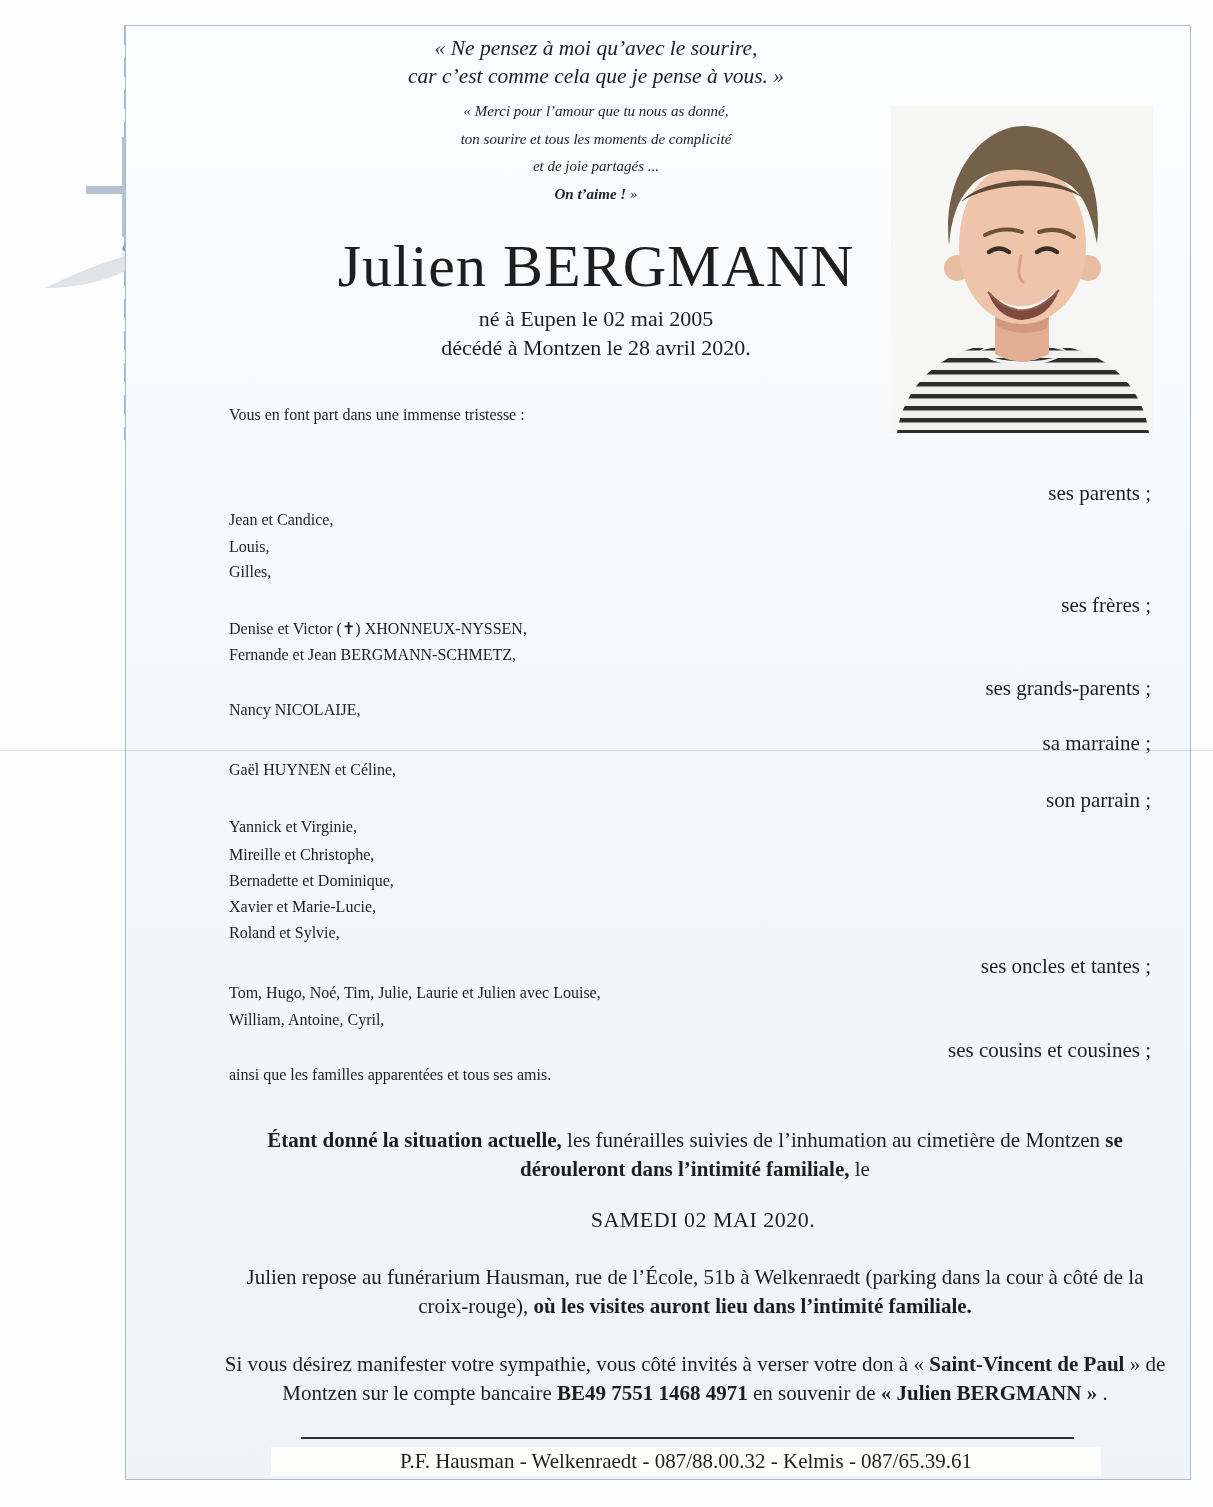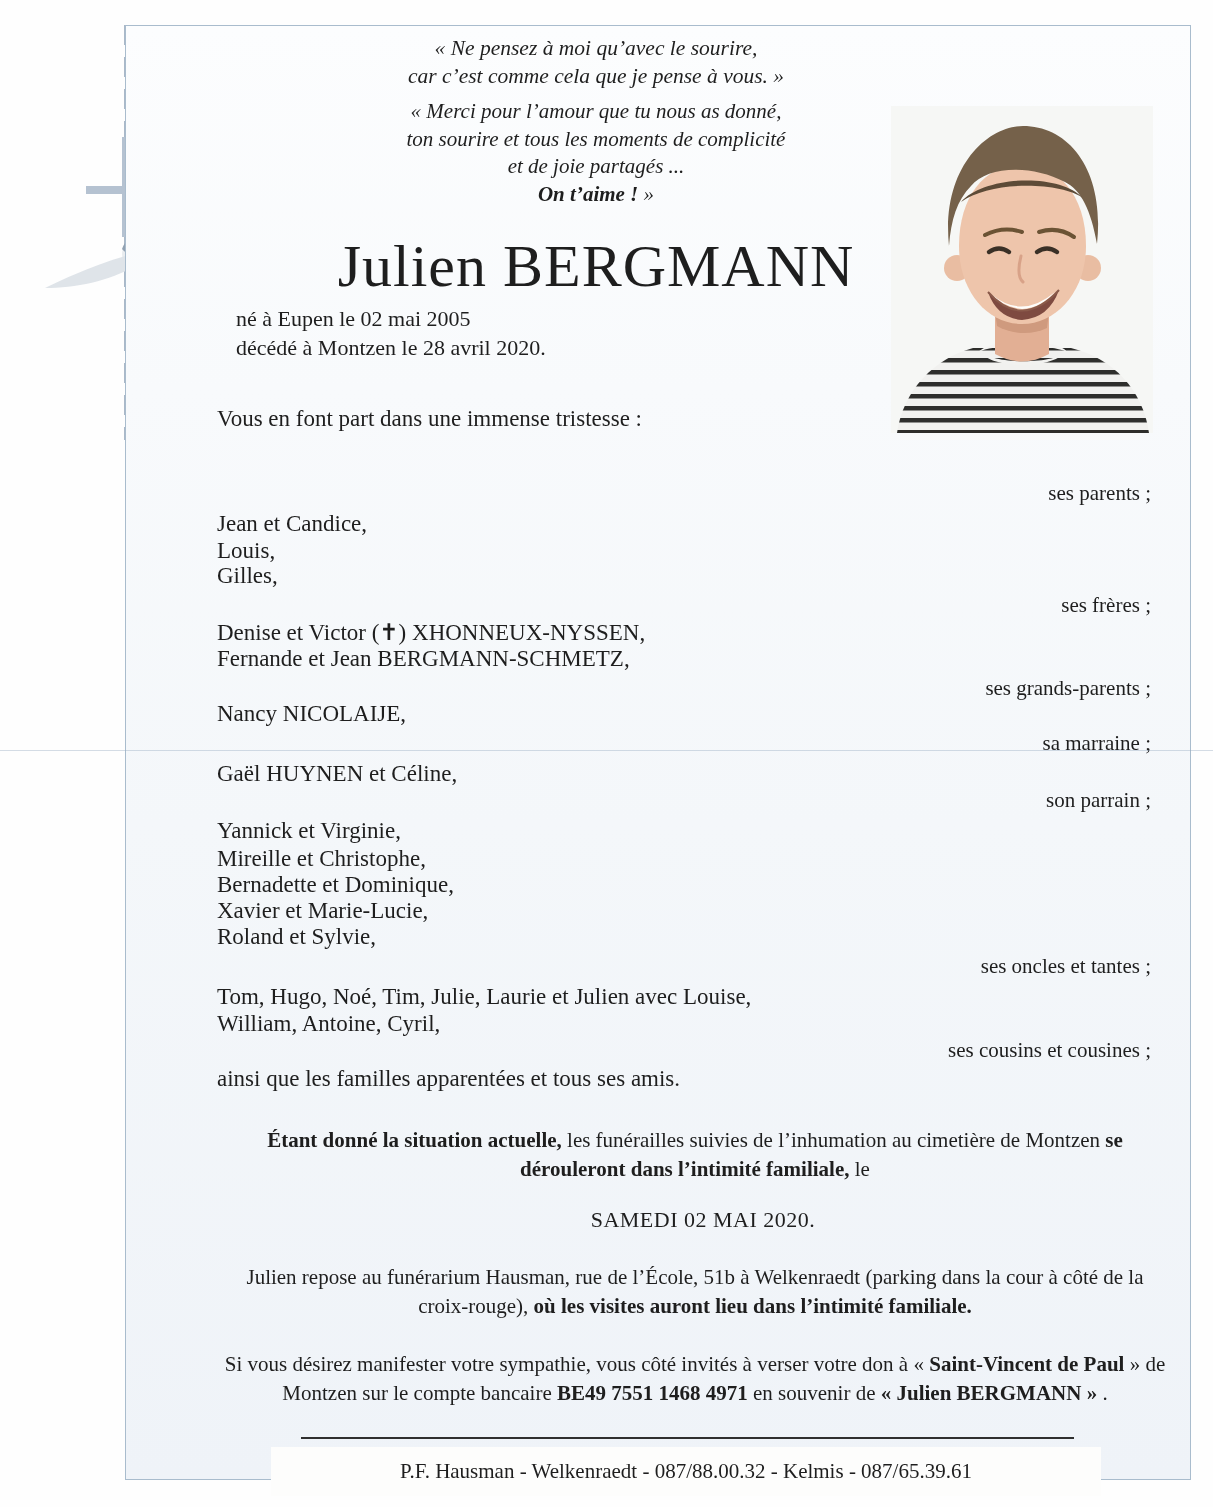--- a/index.html
+++ b/index.html
@@ -11,33 +11,33 @@
   }
   .card{
     position:absolute;left:125px;top:25px;width:1064px;height:1453px;
     border:1px solid #a9bccd;
     background:linear-gradient(180deg,#fcfdfe 0%,#f8fafc 25%,#f4f7fa 55%,#eff3f8 100%);
   }
   .fold-line{position:absolute;left:0;top:750px;width:1213px;height:1px;background:rgba(150,170,192,.40);}
   .quotes{position:absolute;left:140px;top:8px;width:660px;text-align:center;
     font-style:italic;font-size:21.5px;line-height:28px;}
   .quotes2{position:absolute;left:140px;top:72px;width:660px;text-align:center;
-    font-style:italic;font-size:21px;line-height:27.5px;}
+    font-style:italic;font-size:15px;line-height:27.5px;}
   .bold{font-weight:bold;}
   .name{position:absolute;left:110px;top:214px;width:720px;text-align:center;
     font-size:60px;line-height:52px;letter-spacing:1px;}
-  .birth{position:absolute;left:110px;top:278px;width:720px;
+  .birth{position:absolute;left:110px;top:278px;width:720px;text-align:center;
     font-size:22px;line-height:29px;}
-  .bl{position:absolute;left:91px;font-size:23px;white-space:nowrap;}
+  .bl{position:absolute;left:103px;font-size:16px;white-space:nowrap;}
   .rl{position:absolute;right:39px;font-size:21px;white-space:nowrap;text-align:right;}
   .para{position:absolute;left:93px;width:952px;font-size:21px;line-height:28.5px;text-align:center;}
   .date-line{position:absolute;left:101px;width:952px;text-align:center;font-size:22px;letter-spacing:.5px;}
   .rule{position:absolute;left:175px;top:1411px;width:773px;height:2px;background:#2f2f2f;}
   .footer{position:absolute;left:145px;top:1421px;width:830px;text-align:center;font-size:21px;
-    background:#fdfdfc;padding:12px 0;}
+    background:#fdfdfc;padding:2px 0;}
   .watermark{position:absolute;left:20px;top:25px;width:220px;height:420px;}
   .photo{position:absolute;left:765px;top:80px;width:262px;height:327px;}
 </style>
 </head>
 <body>
 
 <div class="page">
 
   <svg class="watermark" viewBox="0 0 220 420" aria-hidden="true">
     <g>

